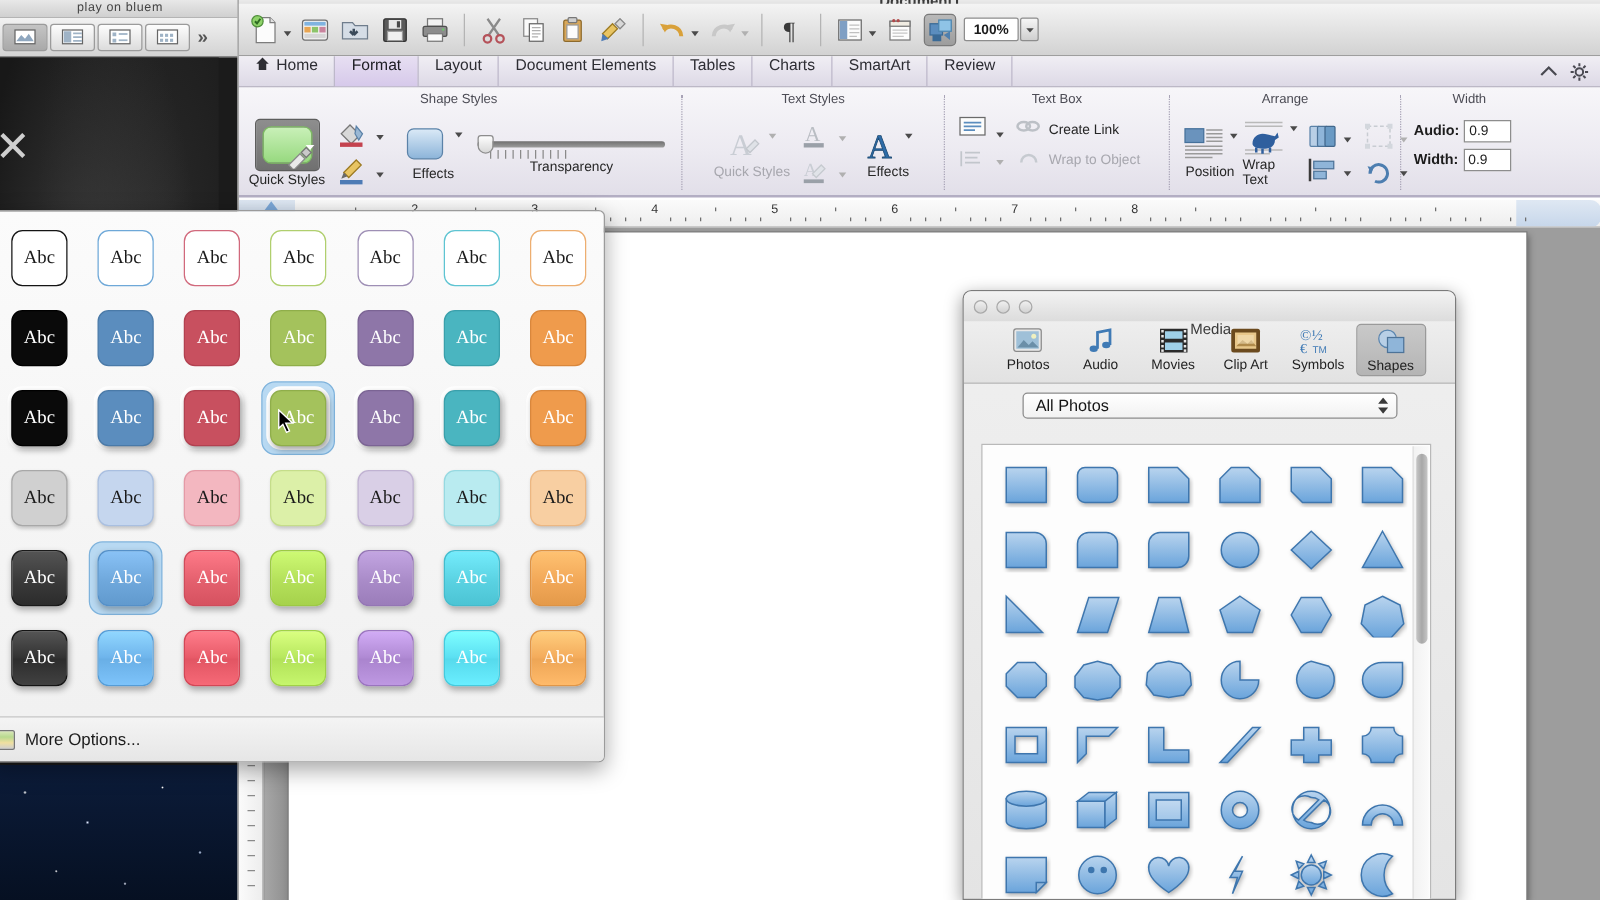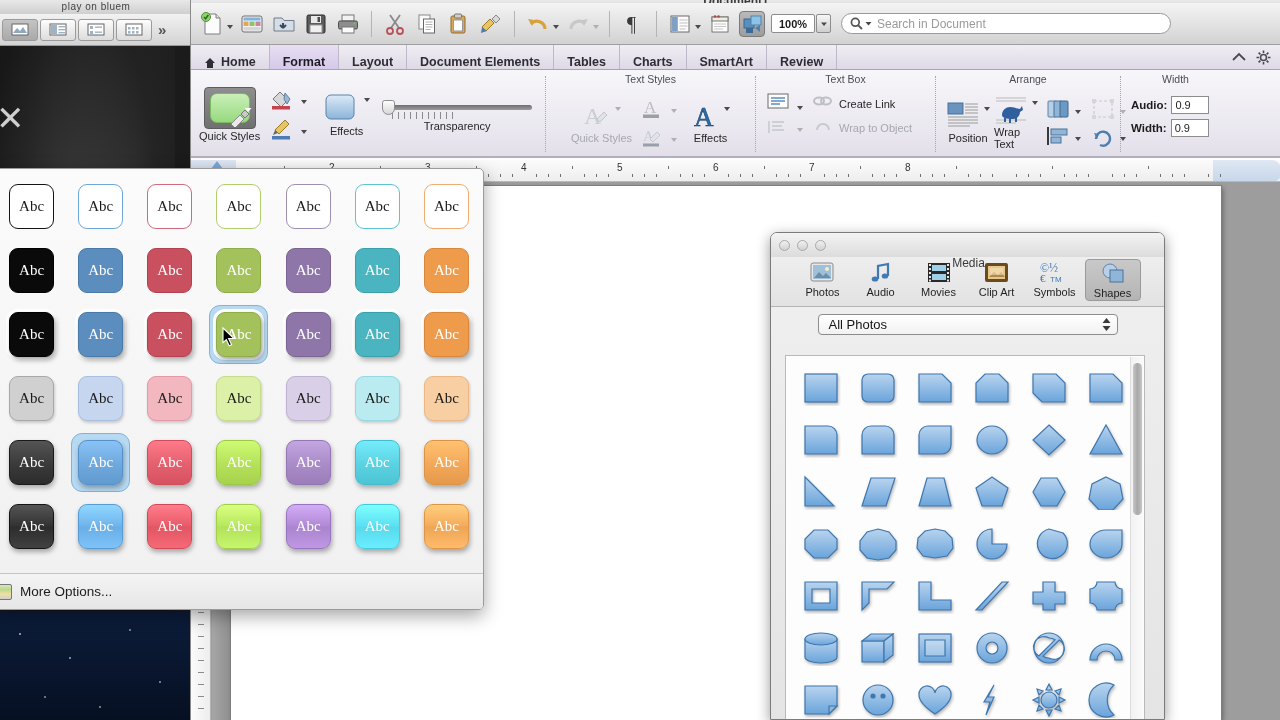--- a/index.html
+++ b/index.html
@@ -117,22 +117,22 @@
   .search-ph { font-size: 12px; color: #9a9a9a; margin-left: 5px; }
 
   
   .ribbon-tabs {
     position: absolute; left: 0; top: 45px; width: 1090px; height: 25px;
     background: linear-gradient(180deg,#f0eef4,#ddd9e6);
     border-bottom: 1px solid #a9a4b5;
     display: flex; align-items: stretch;
   }
   .rtab {
-    display: flex; align-items: flex-end; justify-content: center; gap: 5px;
-    padding: 0 13px; font-size: 12.5px; font-weight: bold; color: #2d2d33;
+    display: flex; align-items: flex-start; justify-content: center; gap: 5px;
+    padding: 0 13px; font-size: 12.5px; font-weight: normal; color: #2d2d33;
     border-right: 1px solid #bdb8ca; position: relative;
   }
   .rtab.home { color: #2d2d33; }
   .rtab.active {
     background: linear-gradient(180deg,#e7dff2,#d6c9ea);
     color: #1c1c22;
   }
   .rtab.spacer { flex: 1; border-right: none; }
   .rtab-right { display: flex; align-items: center; gap: 10px; padding: 0 10px; }
 
@@ -585,30 +585,20 @@
 
       <div class="tb-item">
         <span class="zoom-box">100%</span>
         <span class="zoom-step">
           <svg width="8" height="8" viewBox="0 0 8 8">
               <path d="M1 2.5h6L4 6z" fill="#4a4a4a"></path>
             </svg>
         </span>
       </div>
 
-      <div class="search-field">
-        <svg width="13" height="13" viewBox="0 0 13 13">
-          <circle cx="5.3" cy="5.3" r="3.9" fill="none" stroke="#555" stroke-width="1.7"></circle>
-          <path d="M8.3 8.3L12 12" stroke="#555" stroke-width="1.9"></path>
-        </svg>
-        <svg width="7" height="7" viewBox="0 0 7 7" style="margin-left:2px">
-          <path d="M0.5 2h6L3.5 5.5z" fill="#444"></path>
-        </svg>
-        <span class="search-ph">Search in Document</span>
-      </div>
     </div>
 
     <div class="ribbon-tabs">
       <div class="rtab home">
         <svg width="12" height="12" viewBox="0 0 12 12">
           <path d="M6 1L11 6H9v5H3V6H1z" fill="#2d2d33"></path>
         </svg>
         <span>Home</span>
       </div>
       <div class="rtab active">
@@ -642,20 +632,21 @@
           <g stroke="#4a4a52" stroke-width="1.6">
             <path d="M7.5 0.5v2.5M7.5 12v2.5M0.5 7.5h2.5M12 7.5h2.5M2.6 2.6l1.8 1.8M10.6 10.6l1.8 1.8M12.4 2.6l-1.8 1.8M4.4 10.6l-1.8 1.8"></path>
           </g>
         </svg>
       </div>
     </div>
 
     <div class="ribbon">
 
       <div class="rgroup" style="width:352px">
+        <div class="rgroup-title">Shape Styles</div>
         <div class="rgroup-body" style="align-items:center">
           <div class="rbtn" style="margin-right:2px">
             <div class="quickstyle-big">
               <span class="qs-swatch"></span>
               <svg width="8" height="8" viewBox="0 0 8 8" style="position:absolute;right:3px;bottom:14px">
                   <path d="M0.5 2h7L4 6z" fill="#fff"></path>
                 </svg>
               <svg width="22" height="18" viewBox="0 0 22 18" style="position:absolute;right:5px;bottom:1px">
                 <path d="M3 15l9-9 4 4-9 9z" fill="#e9e9e9" stroke="#8a8a8a"></path>
                 <path d="M13 5l4-4 4 4-4 4z" fill="#c9c9c9" stroke="#777"></path>

